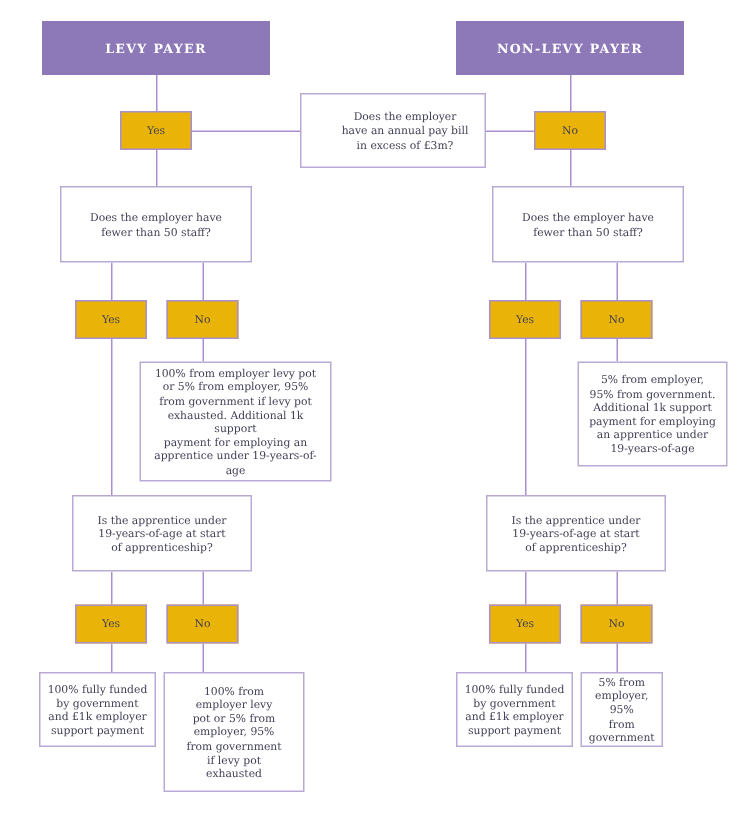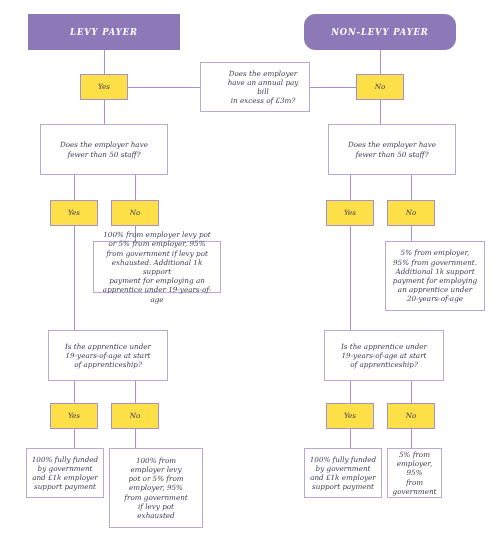--- a/index.html
+++ b/index.html
@@ -34,34 +34,33 @@
     position: absolute;
     display: flex;
     align-items: center;
     justify-content: center;
     text-align: center;
     border: 1px solid #b9a9d4;
     background: #ffffff;
     line-height: 1.28;
     font-size: 7.2px;
     padding: 3px 4px;
-    font-style: italic;
   }
 
   .node.header {
     background: #8d79b8;
     border: 1px solid #8d79b8;
     color: #ffffff;
     font-weight: bold;
     font-size: 8.4px;
     letter-spacing: 0.9px;
   }
 
   .node.choice {
-    background: #fde047;
+    background: #eab308;
     border: 1px solid #a98fd0;
     font-size: 7.2px;
   }
 
   .node .txt {
     display: block;
     width: 100%;
     white-space: pre-line;
   }
 </style>
@@ -104,44 +103,44 @@
 
   <div class="line v" style="left:350px; top:381px; height:22px;"></div>
   <div class="line v" style="left:411px; top:381px; height:22px;"></div>
 
   <div class="line v" style="left:350px; top:429px; height:19px;"></div>
   <div class="line v" style="left:411px; top:429px; height:19px;"></div>
 
   <div class="node header" style="left:28px; top:14px; width:152px; height:36px;">
     <span class="txt">LEVY PAYER</span>
   </div>
-  <div class="node header" style="left:304px; top:14px; width:152px; height:36px;border-radius:11px;">
+  <div class="node header" style="left:304px; top:14px; width:152px; height:36px;">
     <span class="txt">NON-LEVY PAYER</span>
   </div>
 
-  <div class="node" style="left:200px; top:62px; width:110px; height:50px;padding-left:20px;">
+  <div class="node" style="left:200px; top:62px; width:124px; height:50px;padding-left:20px;">
     <span class="txt">Does the employer
 have an annual pay bill
 in excess of £3m?</span>
   </div>
 
   <div class="node choice" style="left:80px; top:74px; width:48px; height:26px;">
     <span class="txt">Yes</span>
   </div>
   <div class="node" style="left:40px; top:124px; width:128px; height:51px;">
     <span class="txt">Does the employer have
 fewer than 50 staff?</span>
   </div>
   <div class="node choice" style="left:50px; top:200px; width:48px; height:26px;">
     <span class="txt">Yes</span>
   </div>
   <div class="node choice" style="left:111px; top:200px; width:48px; height:26px;">
     <span class="txt">No</span>
   </div>
-  <div class="node" style="left:93px; top:241px; width:128px; height:52px;">
+  <div class="node" style="left:93px; top:241px; width:128px; height:80px;">
     <span class="txt">100% from employer levy pot
 or 5% from employer, 95%
 from government if levy pot
 exhausted. Additional 1k support
 payment for employing an
 apprentice under 19-years-of-age</span>
   </div>
   <div class="node" style="left:48px; top:330px; width:120px; height:51px;">
     <span class="txt">Is the apprentice under
 19-years-of-age at start
@@ -181,21 +180,21 @@
   </div>
   <div class="node choice" style="left:387px; top:200px; width:48px; height:26px;">
     <span class="txt">No</span>
   </div>
   <div class="node" style="left:385px; top:241px; width:100px; height:70px;">
     <span class="txt">5% from employer,
 95% from government.
 Additional 1k support
 payment for employing
 an apprentice under
-20-years-of-age</span>
+19-years-of-age</span>
   </div>
   <div class="node" style="left:324px; top:330px; width:120px; height:51px;">
     <span class="txt">Is the apprentice under
 19-years-of-age at start
 of apprenticeship?</span>
   </div>
   <div class="node choice" style="left:326px; top:403px; width:48px; height:26px;">
     <span class="txt">Yes</span>
   </div>
   <div class="node choice" style="left:387px; top:403px; width:48px; height:26px;">

